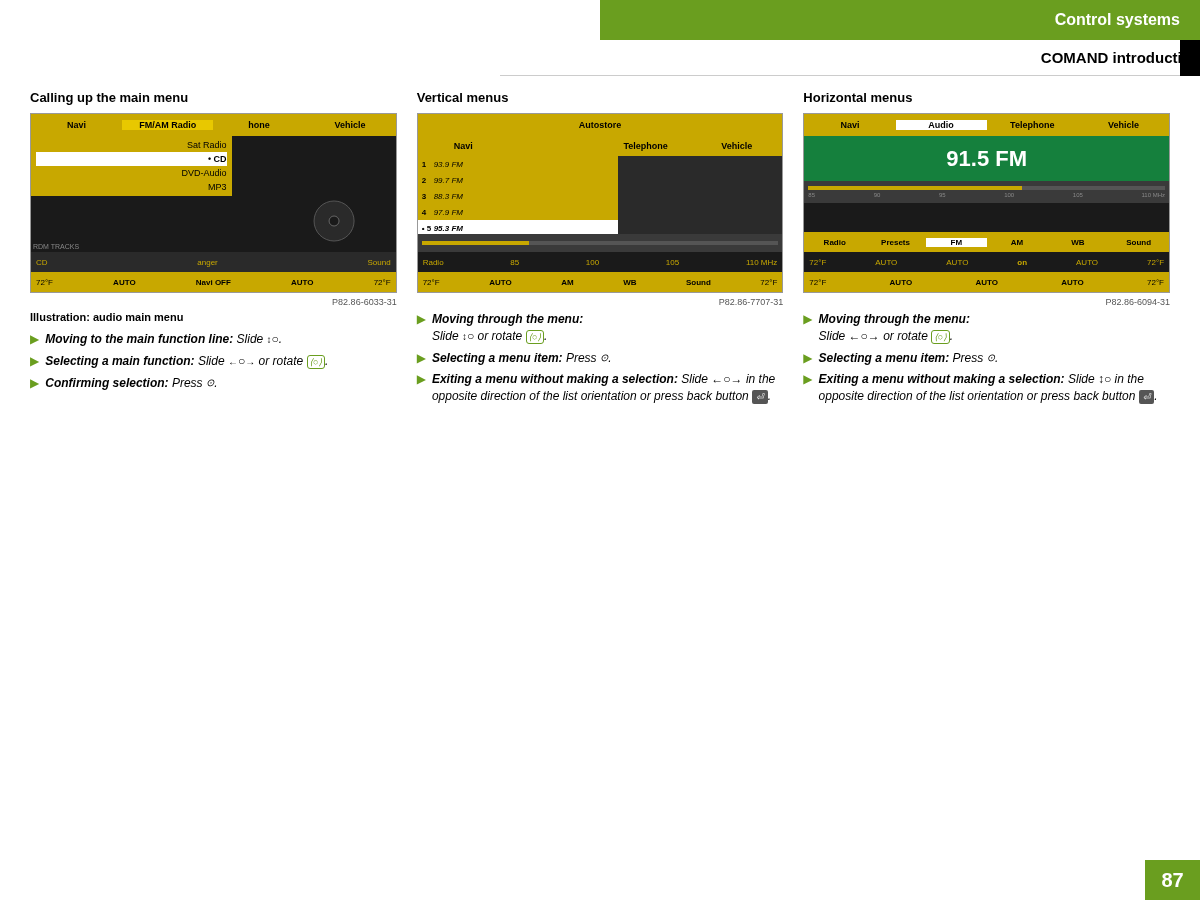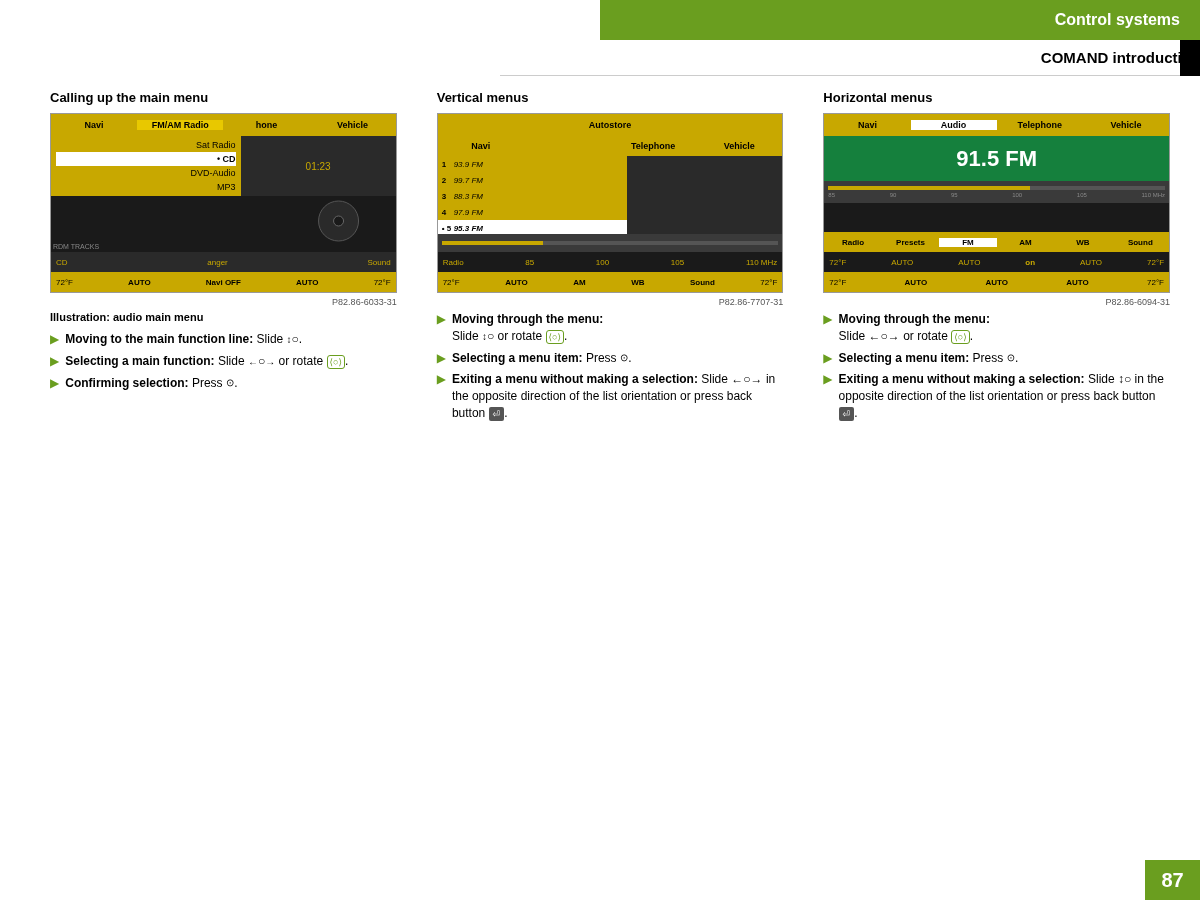--- a/index.html
+++ b/index.html
@@ -65,21 +65,20 @@
 
     
     .columns {
       display: flex;
       gap: 20px;
       width: 100%;
     }
 
     .col {
       flex: 1;
-      margin-left: 20px;
     }
 
     .col-title {
       font-size: 13px;
       font-weight: bold;
       margin-bottom: 8px;
     }
 
     
     .screen {
@@ -427,20 +426,21 @@
     }
     .bullet-arrow {
       color: #6a9e1f;
       font-size: 12px;
       margin-right: 6px;
       flex-shrink: 0;
       margin-top: 0px;
     }
     .bullet-text {
       flex: 1;
+      font-style: italic;
     }
     .bullet-bold {
       font-weight: bold;
     }
 
     
     .inline-icon {
       display: inline-block;
       font-size: 10px;
       vertical-align: middle;
@@ -542,23 +542,20 @@
             <div class="s1-nav-item">Vehicle</div>
           </div>
 
           <div class="s1-menu">
             <div class="s1-menu-item">Sat Radio</div>
             <div class="s1-menu-item highlighted">• CD</div>
             <div class="s1-menu-item">DVD-Audio</div>
             <div class="s1-menu-item">MP3</div>
           </div>
 
-          <div class="s1-clock-area">
-            <span class="s1-clock">01:23</span>
-          </div>
 
           <div class="s1-disc-area">
             
             <svg width="100%" height="100%" viewBox="0 0 80 50">
               <circle cx="60" cy="25" r="20" fill="#2a2a2a" stroke="#555" stroke-width="1"></circle>
               <circle cx="60" cy="25" r="5" fill="#1a1a1a" stroke="#666" stroke-width="1"></circle>
             </svg>
           </div>
 
           <div class="s1-rdm-tracks">RDM TRACKS</div>

